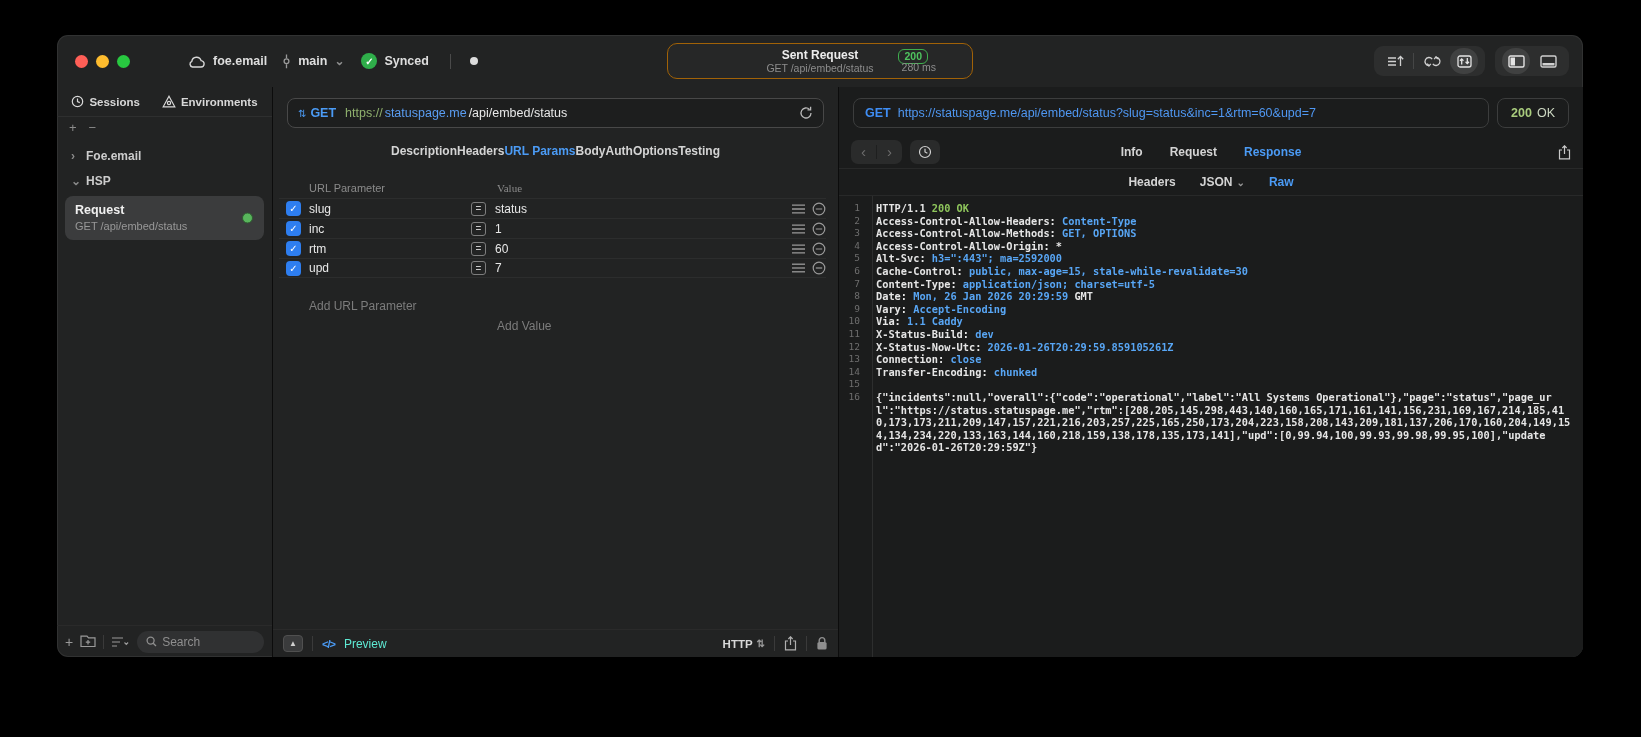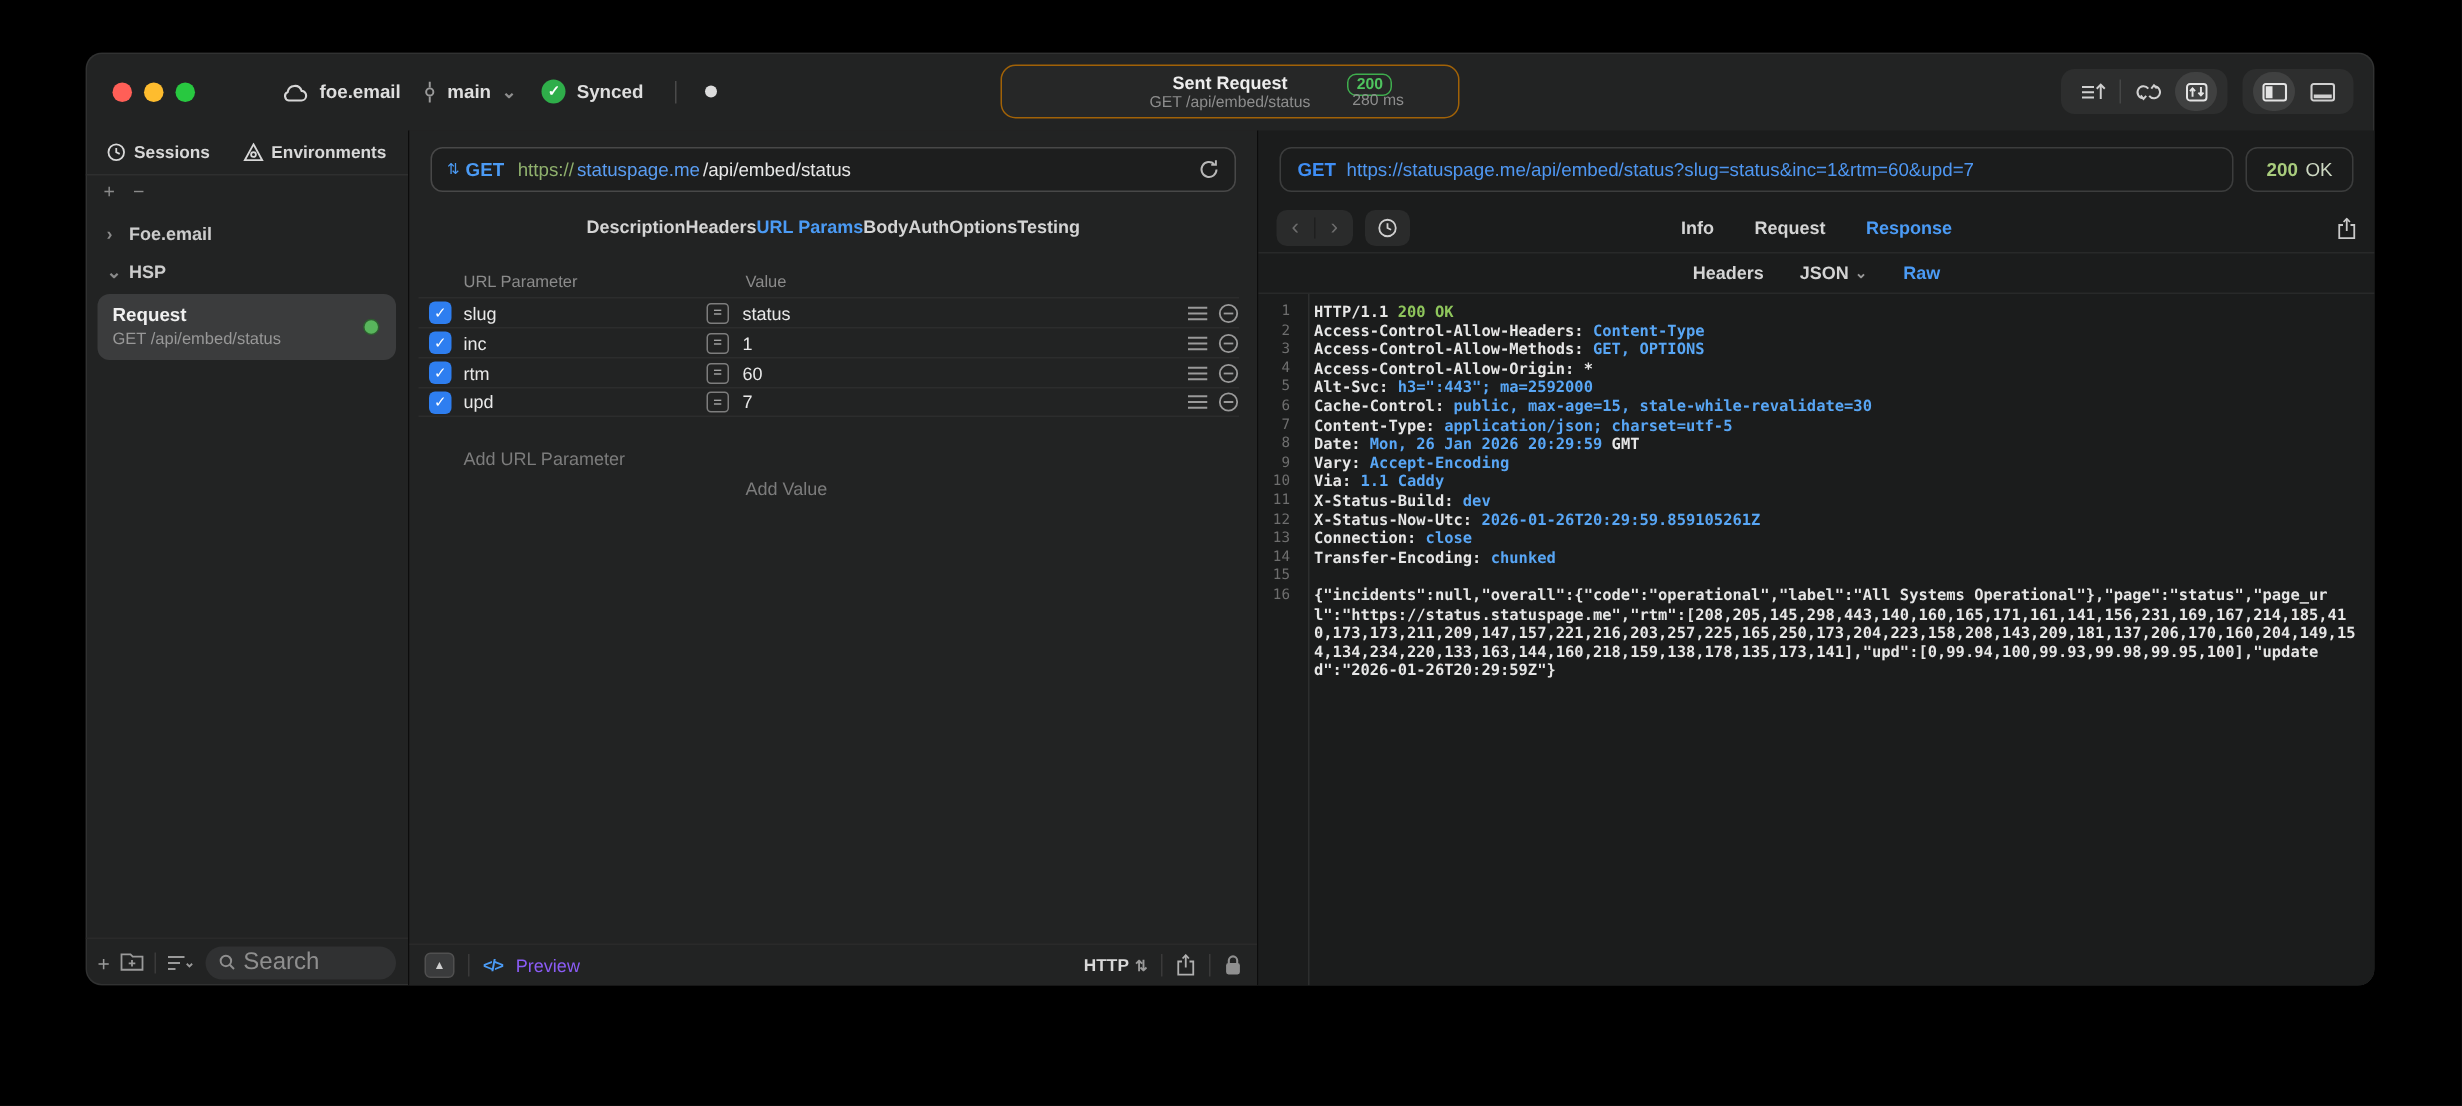--- a/index.html
+++ b/index.html
@@ -42,48 +42,48 @@
   .tree-row { height:25px; display:flex; align-items:center; gap:7px; padding-left:6px; color:#cccccc; font-size:12px; font-weight:bold; }
   .tree-chev { color:#8a8a8a; font-size:12px; width:8px; }
   .req-card { margin-top:3px; background:#3b3c3d; border-radius:8px; padding:7px 10px 8px 10px; position:relative; }
   .req-card .t1 { color:#f0f0f0; font-size:12.5px; font-weight:bold; }
   .req-card .t2 { color:#989898; font-size:11px; margin-top:3px; }
   .req-dot { position:absolute; right:11px; top:50%; transform:translateY(-50%); width:11px; height:11px; border-radius:50%;
              background:#58b55c; border:1px solid #2e5c30; }
   .sb-footer { margin-top:auto; height:32px; border-top:1px solid #2a2a2a; display:flex; align-items:center; padding:0 8px; gap:7px; color:#9a9a9a; }
   .sb-footer .glyph { font-size:14px; }
   .sb-fsep { width:1px; height:14px; background:#3a3a3a; }
-  .search-pill { flex:1; height:22px; background:#303132; border-radius:11px; display:flex; align-items:center; gap:5px; padding:0 9px; color:#8f8f8f; font-size:16px; }
+  .search-pill { flex:1; height:22px; background:#303132; border-radius:11px; display:flex; align-items:center; gap:5px; padding:0 9px; color:#8f8f8f; font-size:12px; }
   
   .middle { width:566px; flex:0 0 566px; border-right:1px solid #0c0c0c; display:flex; flex-direction:column; background:#222323; }
   .url-row { padding:11px 14px 8px 14px; }
   .url-bar { height:30px; border:1px solid #484848; background:#1d1e1e; border-radius:8px; display:flex; align-items:center; padding:0 10px; gap:2px; font-size:12.5px; }
   .m-caret { color:#4b9bf5; font-size:10px; margin-right:2px; }
   .m-get { color:#4b9bf5; font-weight:bold; margin-right:7px; }
   .u-scheme { color:#8fb06d; } .u-host { color:#5a9df2; } .u-path { color:#e8e8e8; }
   .reload { margin-left:auto; }
   .req-tabs { height:30px; display:flex; align-items:center; justify-content:center; font-size:12px; color:#d4d4d4; font-weight:bold; }
   .req-tabs .active { color:#4b9bf5; }
   .params { margin-top:12px; padding:0 12px 0 6px; }
   .phead, .prow, .addrow { display:grid; grid-template-columns:30px 162px 24px 1fr 48px; align-items:center; }
   .phead { height:20px; color:#8b8b8b; font-size:11px; }
-  .phead .h1 { grid-column:2; } .phead .h2 { grid-column:4; padding-left:2px; }
+  .phead .h1 { grid-column:2; } .phead .h2 { grid-column:4; padding-left:2px;font-family:Liberation Serif, serif; }
   .prow { height:20px; border-top:1px solid #2c2d2d; }
   .prow:last-of-type { border-bottom:1px solid #2c2d2d; }
   .pcheck { width:15px; height:15px; margin-left:7px; background:#2e7ef0; border-radius:4px; color:#fff; font-size:10px; display:flex; align-items:center; justify-content:center; }
   .pname, .pval { color:#e8e8e8; font-size:12px; }
   .peq { width:15px; height:14px; border:1px solid #7d7d7d; border-radius:3px; color:#c9c9c9; font-size:10px; display:flex; align-items:center; justify-content:center; }
   .picons { display:flex; align-items:center; gap:7px; justify-content:flex-end; }
   .addrow { height:24px; color:#7c7c7c; font-size:12px; }
   .addrow .a1 { grid-column:2; } .addrow .a2 { grid-column:4; padding-left:2px;margin-top:41px; }
   .mid-footer { margin-top:auto; height:28px; border-top:1px solid #2a2a2a; display:flex; align-items:center; padding:0 10px; gap:9px; }
   .tri-btn { width:20px; height:17px; background:#3a3b3c; border:1px solid #505050; border-radius:4px; color:#d0d0d0; font-size:8px; display:flex; align-items:center; justify-content:center; }
   .mf-sep { width:1px; height:15px; background:#3a3a3a; }
   .code-glyph { color:#4b9bf5; font-size:11px; font-weight:bold; letter-spacing:-1px; }
-  .preview-lbl { color:#8b5cf6; font-size:12px; }
+  .preview-lbl { color:#5eead4; font-size:12px; }
   .http-sel { margin-left:auto; display:flex; align-items:center; gap:4px; color:#d8d8d8; font-size:11.5px; font-weight:bold; }
   .http-caret { color:#9a9a9a; font-size:10px; }
   
   .rightp { flex:1; background:#1b1c1c; display:flex; flex-direction:column; min-width:0; }
   .resp-top { padding:11px 14px 8px 14px; display:flex; gap:8px; }
   .resp-url { flex:1; height:30px; border:1px solid #3c3d3d; border-radius:8px; display:flex; align-items:center; padding:0 11px; gap:7px; font-size:12.5px; overflow:hidden; white-space:nowrap; }
   .r-get { color:#3f8ef5; font-weight:bold; }
   .r-url { color:#4f97f2; }
   .resp-status { height:30px; border:1px solid #3c3d3d; border-radius:8px; display:flex; align-items:center; padding:0 13px; gap:5px; font-size:12.5px; }
   .st-code { color:#a9cc7d; font-weight:bold; }

